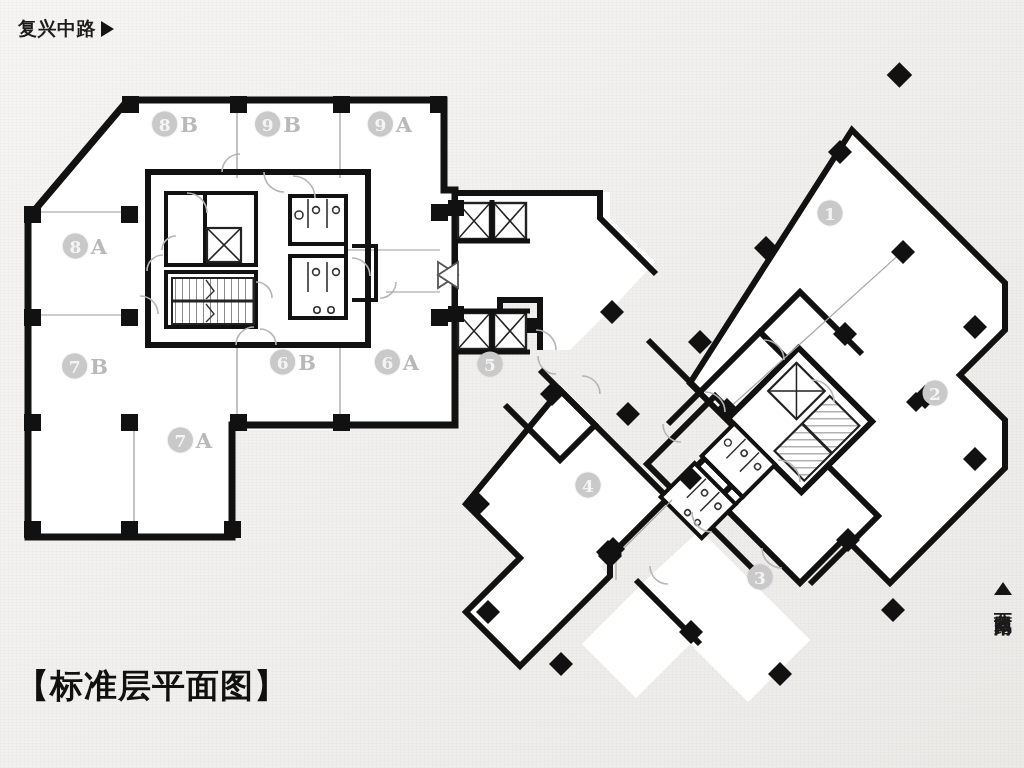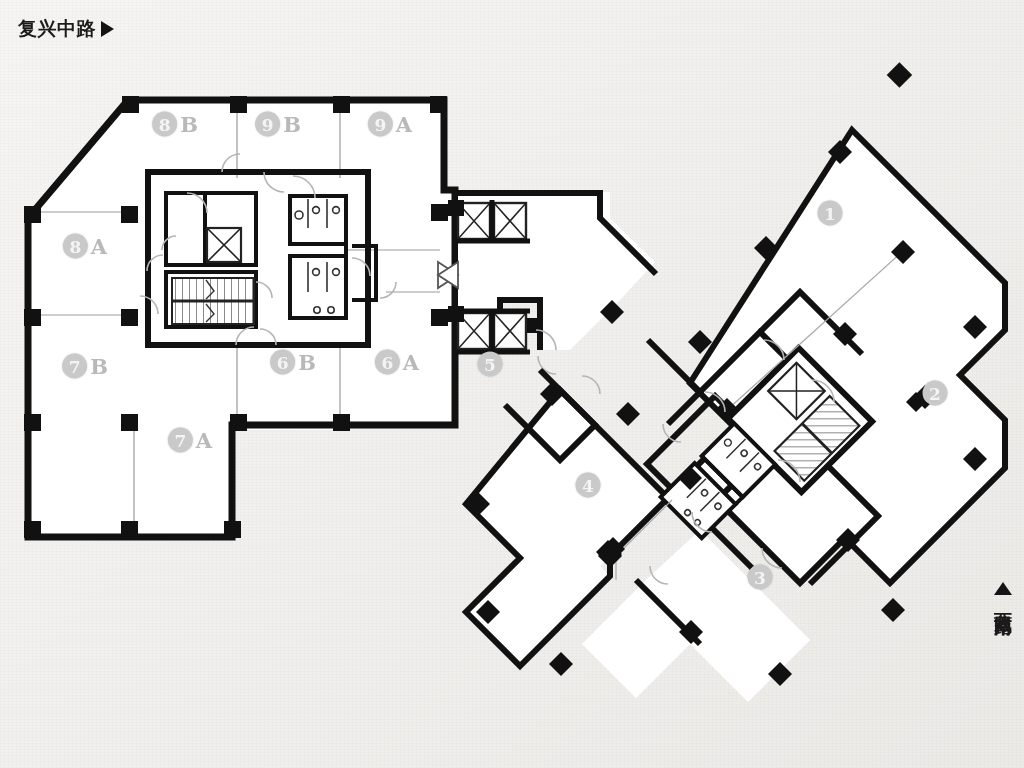--- a/index.html
+++ b/index.html
@@ -387,20 +387,21 @@
   <div class="road-label-top">
     <span>复兴中路</span>
     <span class="tri-right"></span>
   </div>
 
   <div class="road-label-right">
     <span class="tri-up"></span>
     <span class="vtext">西藏南路</span>
   </div>
 
+  <div class="plan-title">【标准层平面图】</div>
 
   <div id="unit-layer">
       <div class="unit" style="left: 175px; top: 124px;">
         <span class="num">8</span>
         <span class="suffix">B</span>
       </div>
       <div class="unit" style="left: 278px; top: 124px;">
         <span class="num">9</span>
         <span class="suffix">B</span>
       </div>

